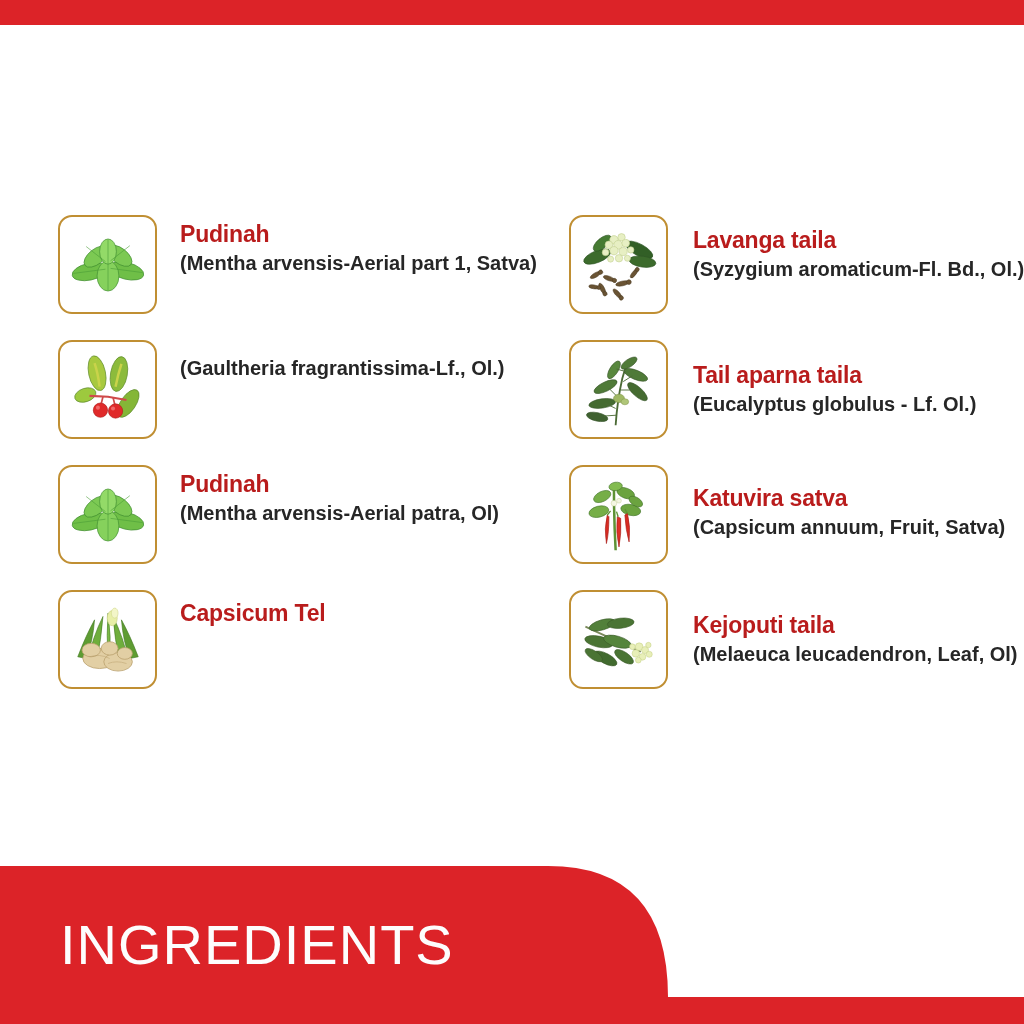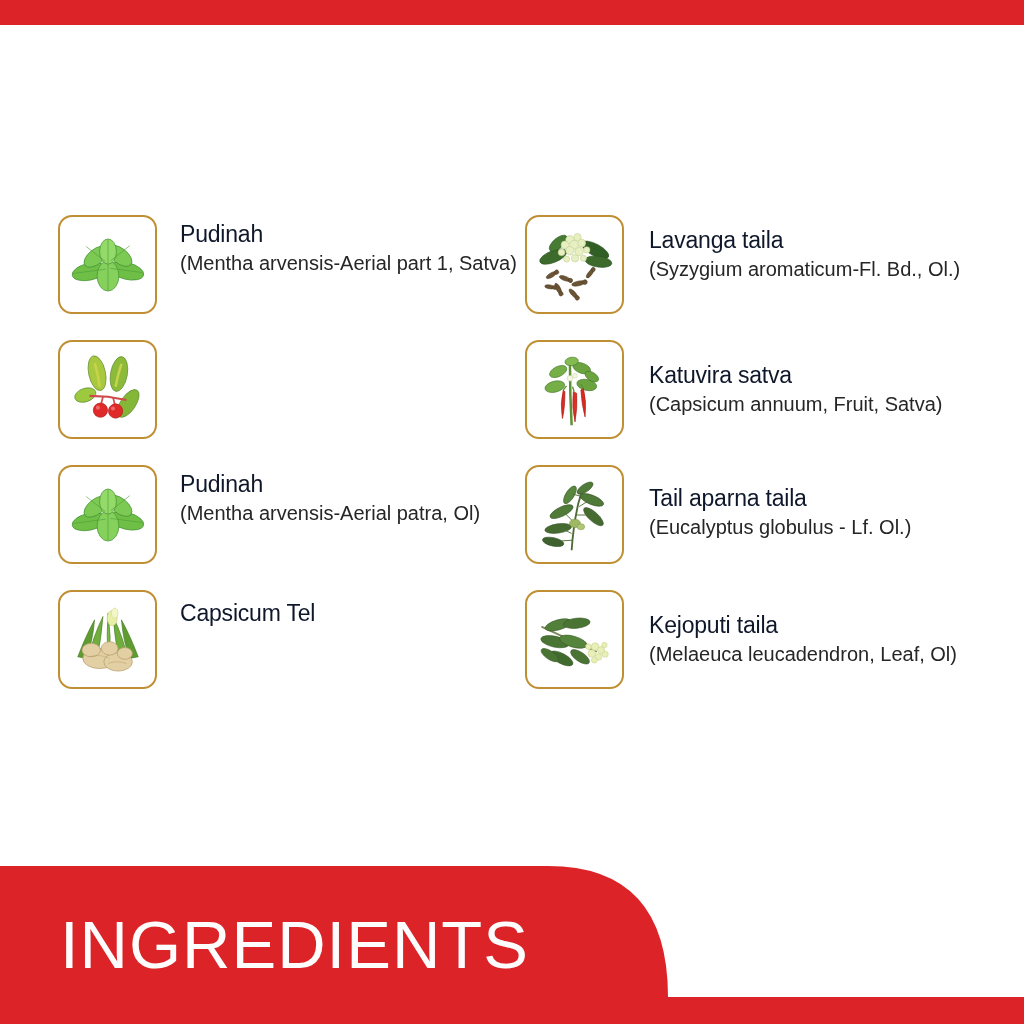--- a/index.html
+++ b/index.html
@@ -68,39 +68,39 @@
   }
 
   .ingredient-text {
     position: absolute;
     left: 122px;
     top: 4px;
     width: 390px;
   }
   .ingredient-name {
     font-size: 23px;
-    font-weight: normal;
-    color: #0f172a;
+    font-weight: bold;
+    color: #b91c1c;
     line-height: 30px;
     letter-spacing: -0.2px;
     white-space: nowrap;
   }
   .ingredient-botanical {
     font-size: 20px;
-    font-weight: normal;
+    font-weight: bold;
     color: #262626;
     line-height: 29px;
     max-width: 385px;
   }
   
   #column-right .ingredient-text { left: 124px; top: 10px; width: 400px; }
   #column-right .ingredient-botanical { max-width: 400px; white-space: nowrap; }
 
   
-  #column-right .ingredient-item { height: 125px; }
+  #column-right .ingredient-item { height: 125px; margin-left: 44px; }
   #column-right .ingredient-item:nth-child(2) .ingredient-text { top: 20px; }
   #column-right .ingredient-item:nth-child(3) .ingredient-text { top: 18px; }
   #column-right .ingredient-item:nth-child(4) .ingredient-text { top: 20px; }
   #column-left  .ingredient-item:nth-child(2) .ingredient-text { top: 14px; }
   #column-left  .ingredient-item:nth-child(4) .ingredient-text { top: 8px; }
 
   
   #bottom-banner {
     position: absolute;
     left: 0;
@@ -112,21 +112,21 @@
     position: absolute;
     inset: 0;
     width: 1024px;
     height: 170px;
     display: block;
   }
   #banner-title {
     position: absolute;
     left: 60px;
     top: 48px;
-    font-size: 67px;
+    font-size: 56px;
     line-height: 86px;
     font-weight: normal;
     color: #fdfdfd;
     letter-spacing: 1px;
     white-space: nowrap;
   }
 </style>
 </head>
 <body>
 
@@ -176,20 +176,21 @@
           <path d="M66 19 Q62 31 59 46" stroke="#c9d34a" stroke-width="3" fill="none"></path>
           <path d="M28 57 L50 58 L72 62" stroke="#cf4a4a" stroke-width="2.4" fill="none"></path>
           <path d="M44 58 L42 66 M56 59 L58 67" stroke="#cf4a4a" stroke-width="2" fill="none"></path>
           <circle cx="41" cy="74" r="8.5" fill="#e02a2a" stroke="#b21c1c" stroke-width="0.8"></circle>
           <circle cx="59" cy="75" r="8.5" fill="#e02a2a" stroke="#b21c1c" stroke-width="0.8"></circle>
           <circle cx="38" cy="71" r="2.4" fill="#f4797a" opacity="0.8"></circle>
           <circle cx="56" cy="72" r="2.4" fill="#f4797a" opacity="0.8"></circle>
         </svg>
       </div>
       <div class="ingredient-text">
+        <div class="ingredient-botanical">(Gaultheria fragrantissima-Lf., Ol.)</div>
       </div>
     </div>
 
     <div class="ingredient-item">
       <div class="ingredient-icon-box">
         <svg viewBox="0 0 100 100">
           <g stroke="#3f8c2f" stroke-width="0.8">
             <ellipse cx="28" cy="58" rx="21" ry="10" fill="#6fbf47" transform="rotate(-12 28 58)"></ellipse>
             <ellipse cx="72" cy="57" rx="21" ry="10" fill="#6fbf47" transform="rotate(14 72 57)"></ellipse>
             <ellipse cx="36" cy="40" rx="17" ry="9" fill="#7cc953" transform="rotate(-38 36 40)"></ellipse>
@@ -304,54 +305,20 @@
       </div>
       <div class="ingredient-text">
         <div class="ingredient-name">Lavanga taila</div>
         <div class="ingredient-botanical">(Syzygium aromaticum-Fl. Bd., Ol.)</div>
       </div>
     </div>
 
     <div class="ingredient-item">
       <div class="ingredient-icon-box">
         <svg viewBox="0 0 100 100">
-          <path d="M46 92 Q44 56 44 20" stroke="#5e9235" stroke-width="3" fill="none"></path>
-          <g stroke="#43752a" stroke-width="0.7">
-            <ellipse cx="30" cy="28" rx="11" ry="6" fill="#76ae47" transform="rotate(-26 30 28)"></ellipse>
-            <ellipse cx="58" cy="24" rx="11" ry="6" fill="#6ba33f" transform="rotate(20 58 24)"></ellipse>
-            <ellipse cx="26" cy="46" rx="12" ry="6.5" fill="#76ae47" transform="rotate(-14 26 46)"></ellipse>
-            <ellipse cx="64" cy="44" rx="12" ry="6.5" fill="#6ba33f" transform="rotate(12 64 44)"></ellipse>
-            <ellipse cx="46" cy="16" rx="8" ry="5" fill="#82bb4f" transform="rotate(-8 46 16)"></ellipse>
-            <ellipse cx="70" cy="34" rx="9" ry="5" fill="#6ba33f" transform="rotate(32 70 34)"></ellipse>
-          </g>
-          <g fill="#f4f7e4" stroke="#c9d2a0" stroke-width="0.6">
-            <circle cx="44" cy="36" r="3.4"></circle>
-              <circle cx="50" cy="33" r="2.8"></circle>
-          </g>
-          <g stroke="#a8211c" stroke-width="0.8">
-            <path d="M36 50 Q32 66 35 84 Q38 72 38 52 Z" fill="#d92b22"></path>
-            <path d="M48 52 Q46 70 50 88 Q53 72 52 54 Z" fill="#e03025"></path>
-            <path d="M60 48 Q64 64 62 82 Q58 68 57 50 Z" fill="#d92b22"></path>
-          </g>
-          <g stroke="#5e9235" stroke-width="1.6" fill="none">
-            <path d="M36 50 L40 45"></path>
-              <path d="M49 52 L47 46"></path>
-              <path d="M60 48 L57 43"></path>
-          </g>
-        </svg>
-      </div>
-      <div class="ingredient-text">
-        <div class="ingredient-name">Katuvira satva</div>
-        <div class="ingredient-botanical">(Capsicum annuum, Fruit, Satva)</div>
-      </div>
-    </div>
-
-    <div class="ingredient-item">
-      <div class="ingredient-icon-box">
-        <svg viewBox="0 0 100 100">
           <path d="M46 92 Q48 62 54 36 Q58 22 62 14" stroke="#4c6b36" stroke-width="2.2" fill="none"></path>
           <g stroke="#37552a" stroke-width="0.7">
             <ellipse cx="34" cy="46" rx="15" ry="5.5" fill="#4f7a38" transform="rotate(-26 34 46)"></ellipse>
             <ellipse cx="30" cy="66" rx="16" ry="5.5" fill="#456b31" transform="rotate(-8 30 66)"></ellipse>
             <ellipse cx="70" cy="32" rx="15" ry="5.5" fill="#4f7a38" transform="rotate(22 70 32)"></ellipse>
             <ellipse cx="72" cy="52" rx="15" ry="5.5" fill="#456b31" transform="rotate(42 72 52)"></ellipse>
             <ellipse cx="44" cy="26" rx="12" ry="5" fill="#58873d" transform="rotate(-58 44 26)"></ellipse>
             <ellipse cx="62" cy="18" rx="11" ry="4.6" fill="#4f7a38" transform="rotate(-34 62 18)"></ellipse>
             <ellipse cx="24" cy="82" rx="13" ry="5" fill="#3f6130" transform="rotate(12 24 82)"></ellipse>
           </g>
@@ -369,20 +336,54 @@
       </div>
       <div class="ingredient-text">
         <div class="ingredient-name">Tail aparna taila</div>
         <div class="ingredient-botanical">(Eucalyptus globulus - Lf. Ol.)</div>
       </div>
     </div>
 
     <div class="ingredient-item">
       <div class="ingredient-icon-box">
         <svg viewBox="0 0 100 100">
+          <path d="M46 92 Q44 56 44 20" stroke="#5e9235" stroke-width="3" fill="none"></path>
+          <g stroke="#43752a" stroke-width="0.7">
+            <ellipse cx="30" cy="28" rx="11" ry="6" fill="#76ae47" transform="rotate(-26 30 28)"></ellipse>
+            <ellipse cx="58" cy="24" rx="11" ry="6" fill="#6ba33f" transform="rotate(20 58 24)"></ellipse>
+            <ellipse cx="26" cy="46" rx="12" ry="6.5" fill="#76ae47" transform="rotate(-14 26 46)"></ellipse>
+            <ellipse cx="64" cy="44" rx="12" ry="6.5" fill="#6ba33f" transform="rotate(12 64 44)"></ellipse>
+            <ellipse cx="46" cy="16" rx="8" ry="5" fill="#82bb4f" transform="rotate(-8 46 16)"></ellipse>
+            <ellipse cx="70" cy="34" rx="9" ry="5" fill="#6ba33f" transform="rotate(32 70 34)"></ellipse>
+          </g>
+          <g fill="#f4f7e4" stroke="#c9d2a0" stroke-width="0.6">
+            <circle cx="44" cy="36" r="3.4"></circle>
+              <circle cx="50" cy="33" r="2.8"></circle>
+          </g>
+          <g stroke="#a8211c" stroke-width="0.8">
+            <path d="M36 50 Q32 66 35 84 Q38 72 38 52 Z" fill="#d92b22"></path>
+            <path d="M48 52 Q46 70 50 88 Q53 72 52 54 Z" fill="#e03025"></path>
+            <path d="M60 48 Q64 64 62 82 Q58 68 57 50 Z" fill="#d92b22"></path>
+          </g>
+          <g stroke="#5e9235" stroke-width="1.6" fill="none">
+            <path d="M36 50 L40 45"></path>
+              <path d="M49 52 L47 46"></path>
+              <path d="M60 48 L57 43"></path>
+          </g>
+        </svg>
+      </div>
+      <div class="ingredient-text">
+        <div class="ingredient-name">Katuvira satva</div>
+        <div class="ingredient-botanical">(Capsicum annuum, Fruit, Satva)</div>
+      </div>
+    </div>
+
+    <div class="ingredient-item">
+      <div class="ingredient-icon-box">
+        <svg viewBox="0 0 100 100">
           <path d="M10 34 Q40 48 76 64" stroke="#7a8a5c" stroke-width="2.2" fill="none"></path>
           <g stroke="#3a5a28" stroke-width="0.7">
             <ellipse cx="30" cy="32" rx="16" ry="6" fill="#52803a" transform="rotate(-16 30 32)"></ellipse>
             <ellipse cx="52" cy="30" rx="16" ry="6" fill="#4a7434" transform="rotate(-6 52 30)"></ellipse>
             <ellipse cx="26" cy="52" rx="17" ry="6.5" fill="#4a7434" transform="rotate(12 26 52)"></ellipse>
             <ellipse cx="48" cy="52" rx="17" ry="6.5" fill="#55853c" transform="rotate(16 48 52)"></ellipse>
             <ellipse cx="34" cy="72" rx="15" ry="6" fill="#416a2f" transform="rotate(28 34 72)"></ellipse>
             <ellipse cx="56" cy="70" rx="13" ry="5.5" fill="#4a7434" transform="rotate(34 56 70)"></ellipse>
             <ellipse cx="20" cy="68" rx="12" ry="5" fill="#4a7434" transform="rotate(34 20 68)"></ellipse>
           </g>

